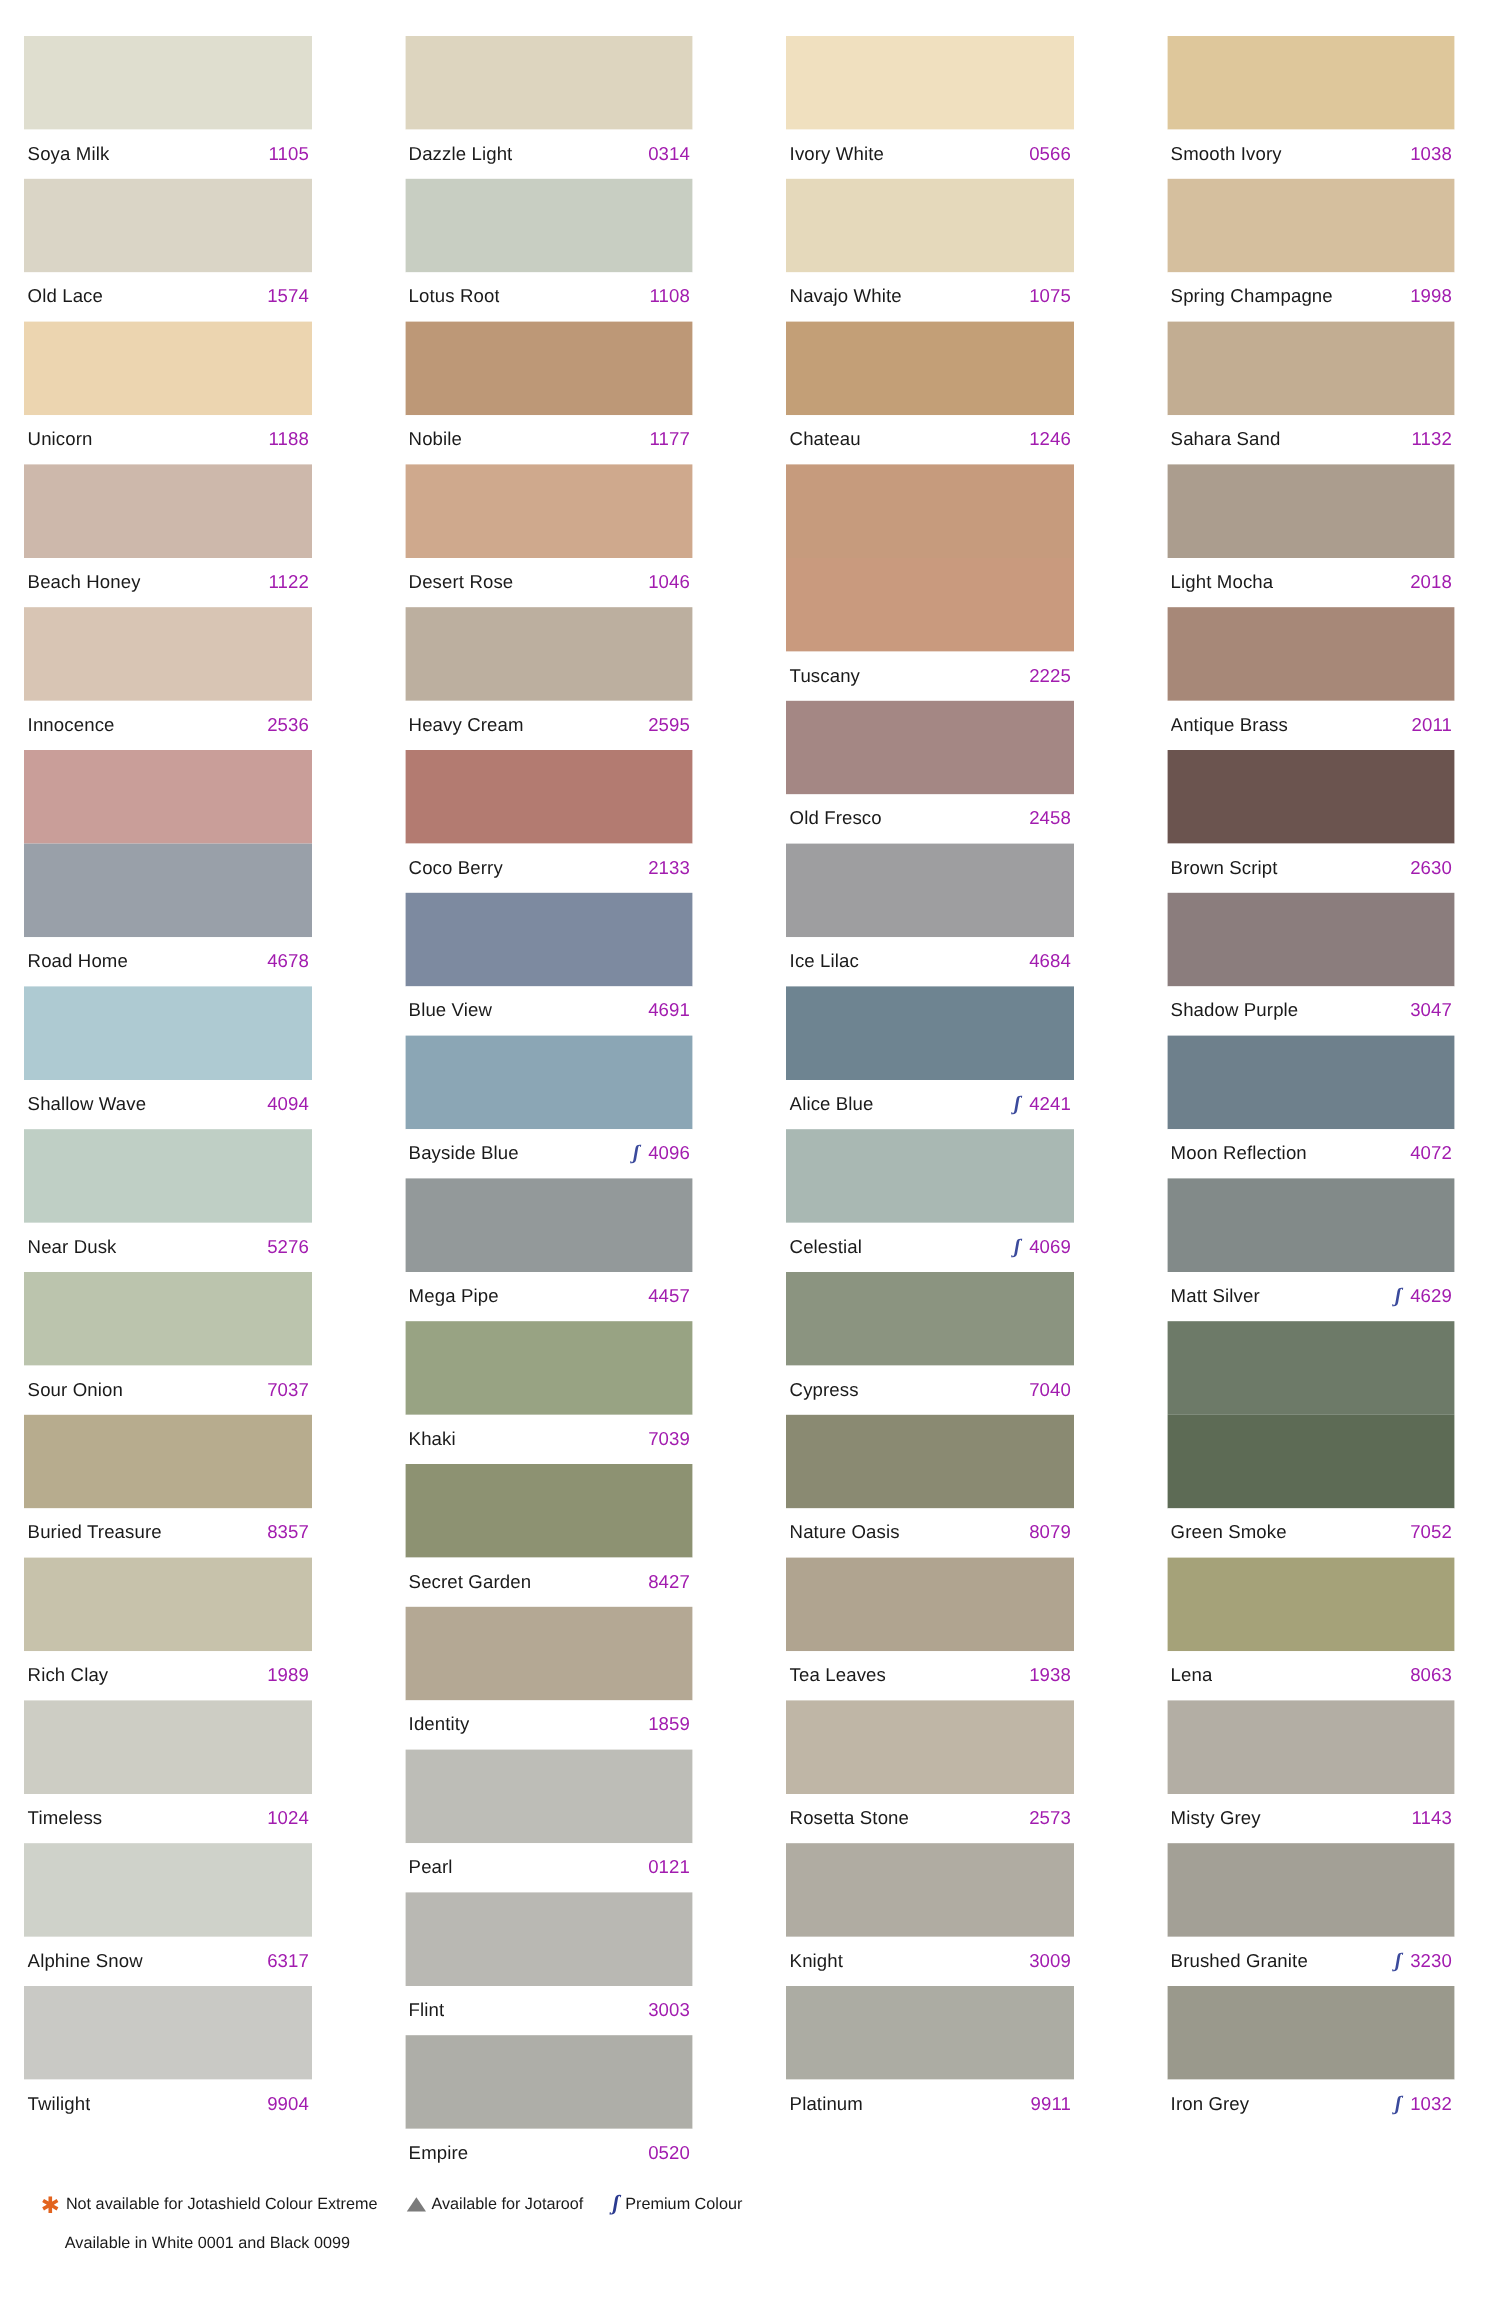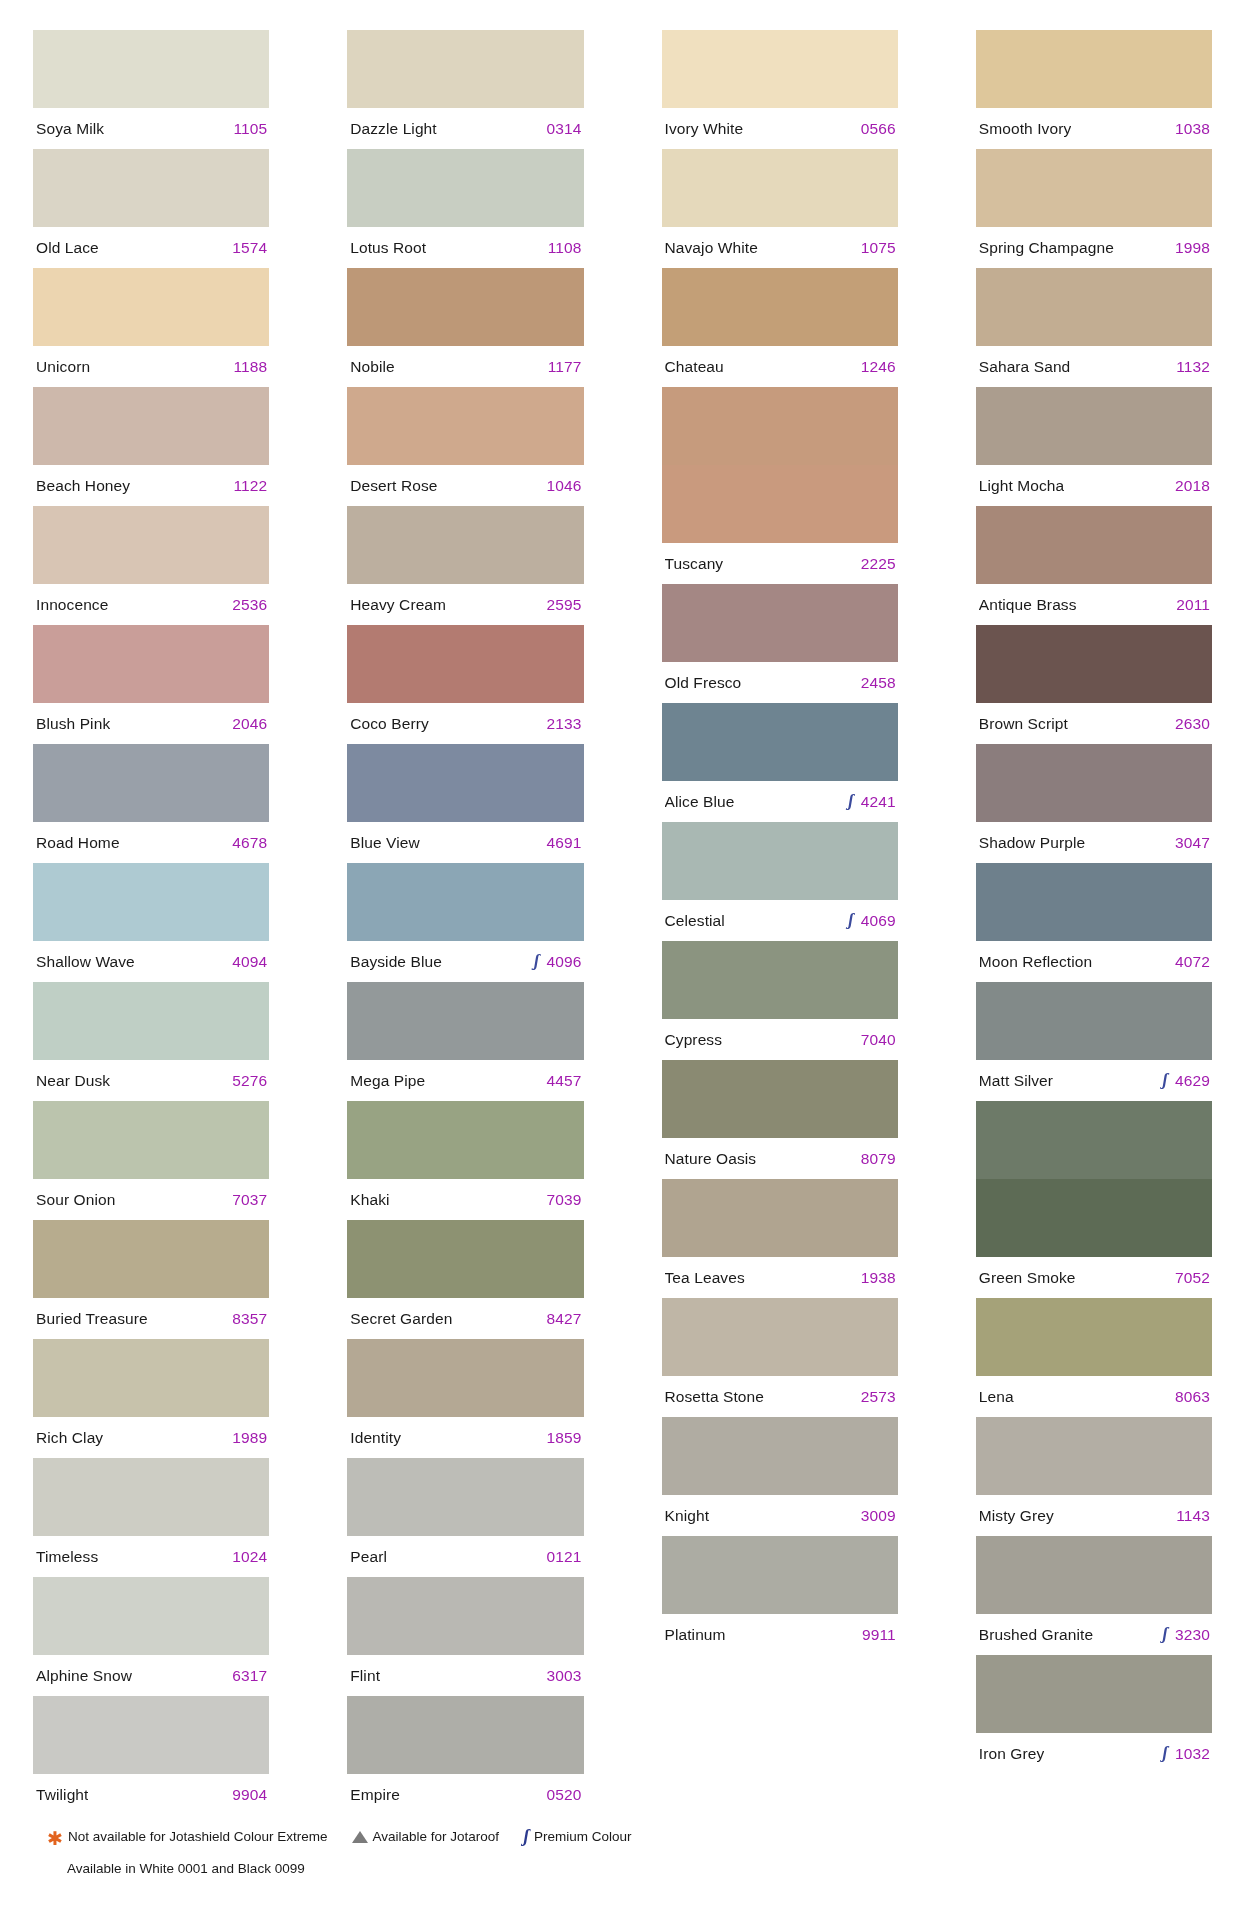--- a/index.html
+++ b/index.html
@@ -14,21 +14,21 @@
     font-family: "Liberation Sans", sans-serif;
     color: #1a1a1a;
     overflow: hidden;
   }
 
   #chart-root {
     position: relative;
     width: 1240px;
     height: 1919px;
     box-sizing: border-box;
-    padding: 30px 28px 0 33px;
+    padding: 30px 28px 0 20px;
   }
 
   .grid {
     display: grid;
     grid-template-columns: repeat(4, 1fr);
     column-gap: 78px;
     row-gap: 0;
   }
 
   .column {
@@ -191,27 +191,20 @@
         <div class="swatch-label-row">
           <span class="swatch-name">Innocence</span>
           <span class="swatch-right">
 
             <span class="swatch-code">2536</span>
           </span>
         </div>
       </div>
       <div class="swatch-cell">
         <div class="swatch-chip" style="background: rgb(201, 158, 153);"></div>
-        <div class="swatch-label-row">
-          <span class="swatch-name">Blush Pink</span>
-          <span class="swatch-right">
-
-            <span class="swatch-code">2046</span>
-          </span>
-        </div>
       </div>
       <div class="swatch-cell">
         <div class="swatch-chip" style="background: rgb(153, 160, 169);"></div>
         <div class="swatch-label-row">
           <span class="swatch-name">Road Home</span>
           <span class="swatch-right">
 
             <span class="swatch-code">4678</span>
           </span>
         </div>
@@ -495,20 +488,30 @@
           </span>
         </div>
       </div>
       <div class="swatch-cell">
         <div class="swatch-chip" style="background: rgb(164, 135, 132);"></div>
         <div class="swatch-label-row">
           <span class="swatch-name">Old Fresco</span>
           <span class="swatch-right">
 
             <span class="swatch-code">2458</span>
+          </span>
+        </div>
+      </div>
+      <div class="swatch-cell">
+        <div class="swatch-chip" style="background: rgb(158, 158, 160);"></div>
+        <div class="swatch-label-row">
+          <span class="swatch-name">Ice Lilac</span>
+          <span class="swatch-right">
+
+            <span class="swatch-code">4684</span>
           </span>
         </div>
       </div>
       <div class="swatch-cell">
         <div class="swatch-chip" style="background: rgb(110, 132, 145);"></div>
         <div class="swatch-label-row">
           <span class="swatch-name">Alice Blue</span>
           <span class="swatch-right">
             <span class="premium-mark">ʃ</span>
             <span class="swatch-code">4241</span>

